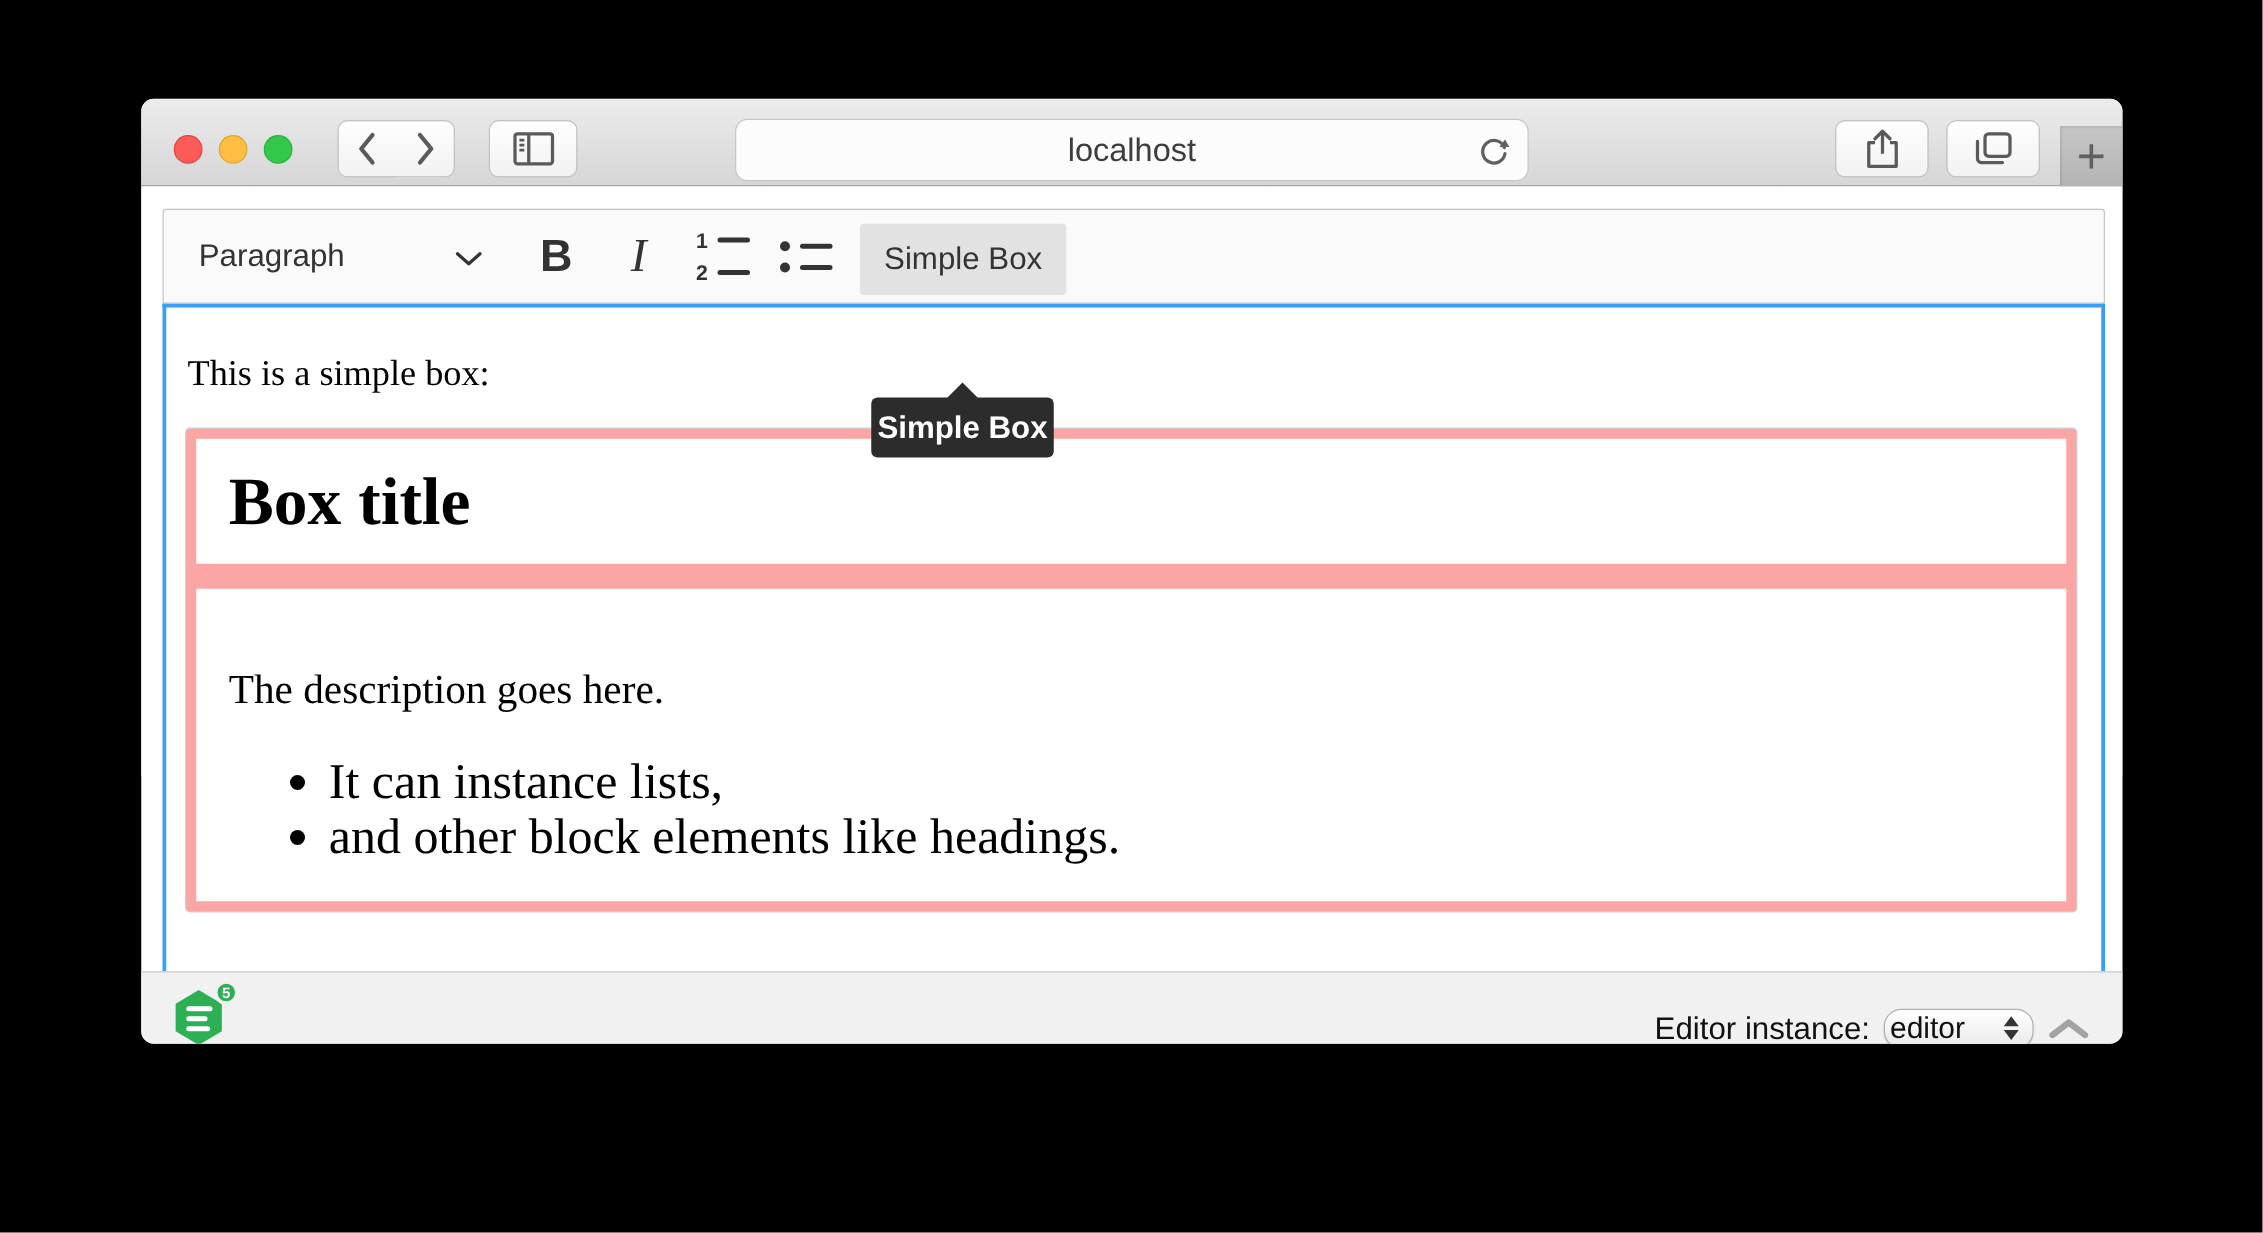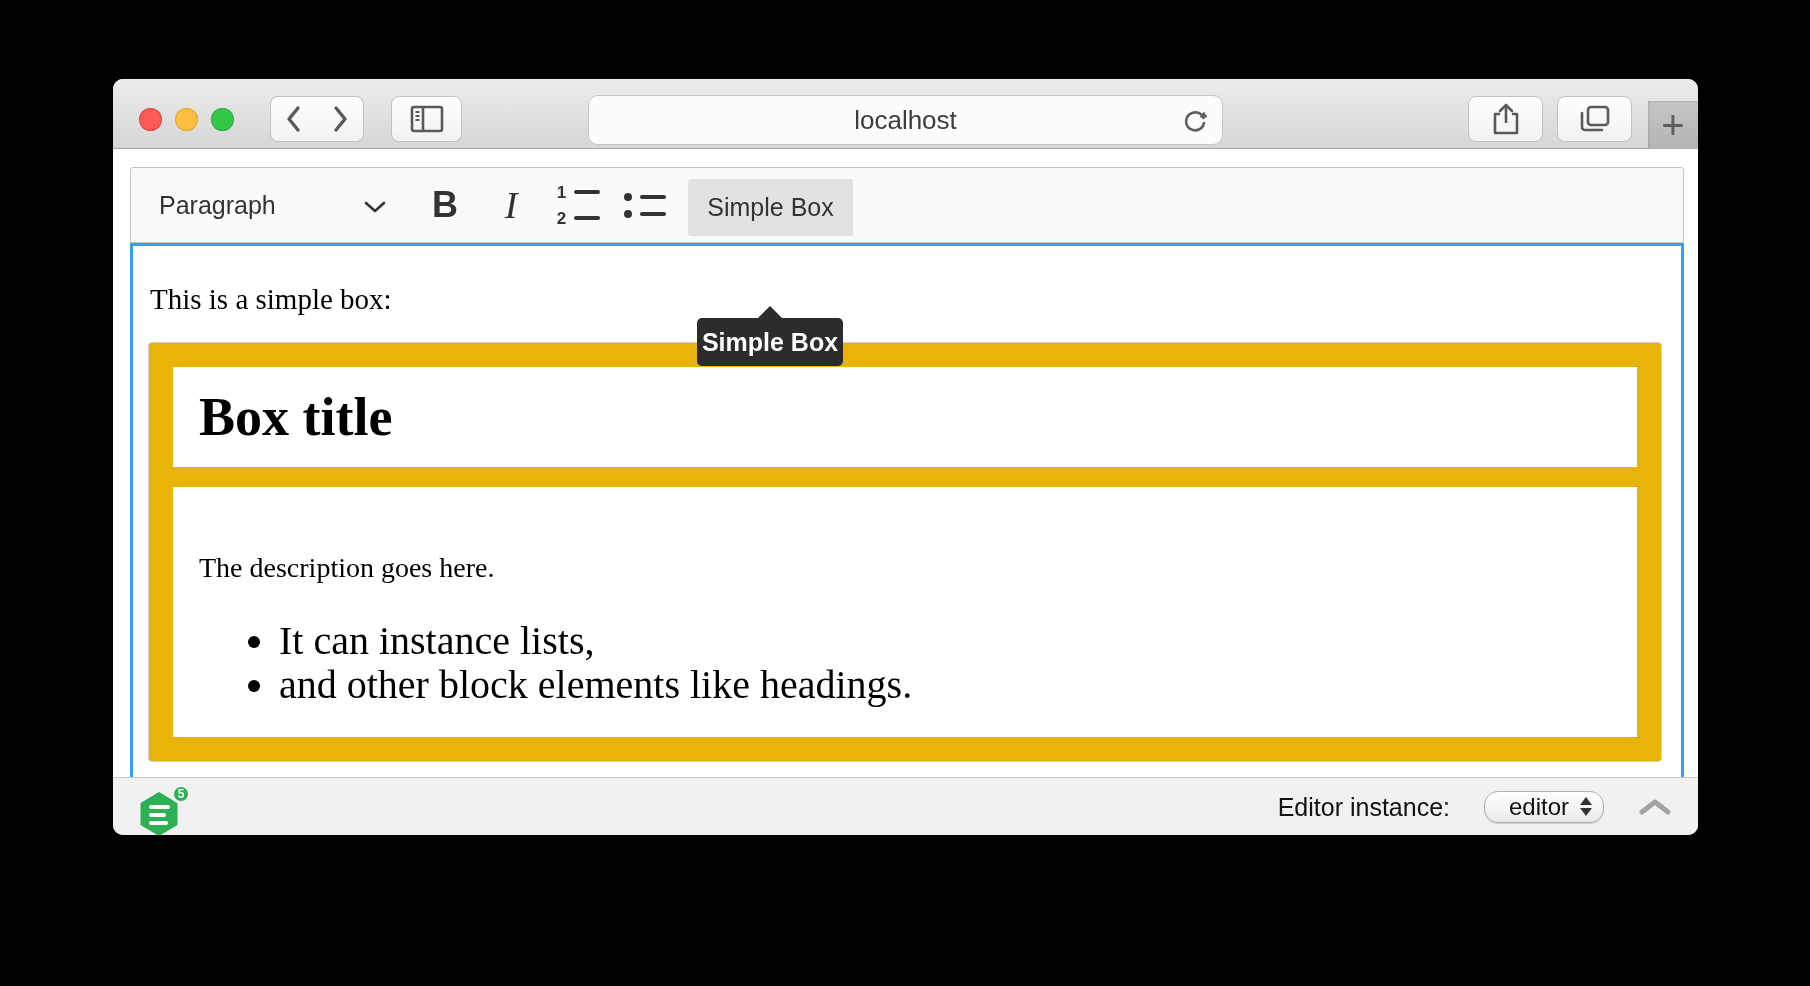--- a/index.html
+++ b/index.html
@@ -95,29 +95,29 @@
   }
   
   .ck-editable {
     position:absolute; left:17px; top:93px; width:1554px; height:534px;
     background:#fff; border:3px solid #399ef7; border-bottom:none;
     padding:0 15px; overflow:hidden; cursor:text;
     font-family:"Liberation Serif", serif; color:#000;
   }
   .intro-p { margin:30px 0 0 2px; font-size:29px; line-height:46px; }
   .simple-box {
-    margin-top:20px; width:1514px; background:#eab308;
-    border:1px solid #d0d0d0; border-radius:4px; padding:24px;
+    margin-top:20px; width:1514px; background:#fca5a5;
+    border:1px solid #d0d0d0; border-radius:4px; padding:8px;
   }
   .sb-title {
     background:#fff; padding:20px 26px; height:100px;
     font-size:54px; line-height:60px; font-weight:700; margin:0;
   }
   .sb-desc { background:#fff; margin-top:20px; padding:20px 26px 30px; }
-  .sb-desc p { margin:38px 0 0; font-size:28px; line-height:46px; }
+  .sb-desc p { margin:38px 0 0; font-size:33px; line-height:46px; }
   .sb-desc ul { margin:28px 0 0; padding-left:80px; }
   .sb-desc li { font-size:40px; line-height:44px; }
   
   .footer {
     position:absolute; left:0; top:698px; width:1585px; height:58px;
     background:#f1f1f1; border-top:1px solid #c9c9c9;
   }
   .ck-logo { position:absolute; left:25px; top:12px; width:62px; height:46px; cursor:pointer; }
   .hexagon {
     position:absolute; left:0; top:2px; width:42px; height:44px; background:#2cb053;
@@ -127,30 +127,30 @@
   .hex-bar.b1 { top:13px; width:21px; }
   .hex-bar.b2 { top:21px; width:17px; }
   .hex-bar.b3 { top:29px; width:19px; }
   .logo-badge {
     position:absolute; left:33px; top:-6px; width:20px; height:20px;
     background:#2cb053; border:3px solid #f1f1f1; border-radius:50%;
     color:#fff; font-size:12px; font-weight:700;
     display:flex; align-items:center; justify-content:center;
   }
   .footer-right {
-    position:absolute; right:26px; top:0; height:58px;
-    display:flex; align-items:center; gap:34px;
+    position:absolute; right:26px; top:16px; height:58px;
+    display:flex; align-items:center; gap:11px;
   }
   .instance-label { font-size:25px; color:#111; }
   .instance-select {
     width:120px; height:32px; border:1px solid #b0b0b0; border-radius:14px;
     background:linear-gradient(#ffffff,#e9e9e9);
     box-shadow:0 1px 1px rgba(0,0,0,.15);
     display:flex; align-items:center; position:relative;
-    font-size:24px; color:#111; padding-left:24px;
+    font-size:24px; color:#111; padding-left:4px;
   }
   .sel-arrows { position:absolute; right:11px; top:5px; display:flex; flex-direction:column; gap:3px; }
   .arr-up { width:0; height:0; border-left:6px solid transparent; border-right:6px solid transparent; border-bottom:8px solid #333; }
   .arr-dn { width:0; height:0; border-left:6px solid transparent; border-right:6px solid transparent; border-top:8px solid #333; }
   svg { display:block; }
 </style>
 </head>
 <body>
 
 <div class="window">

